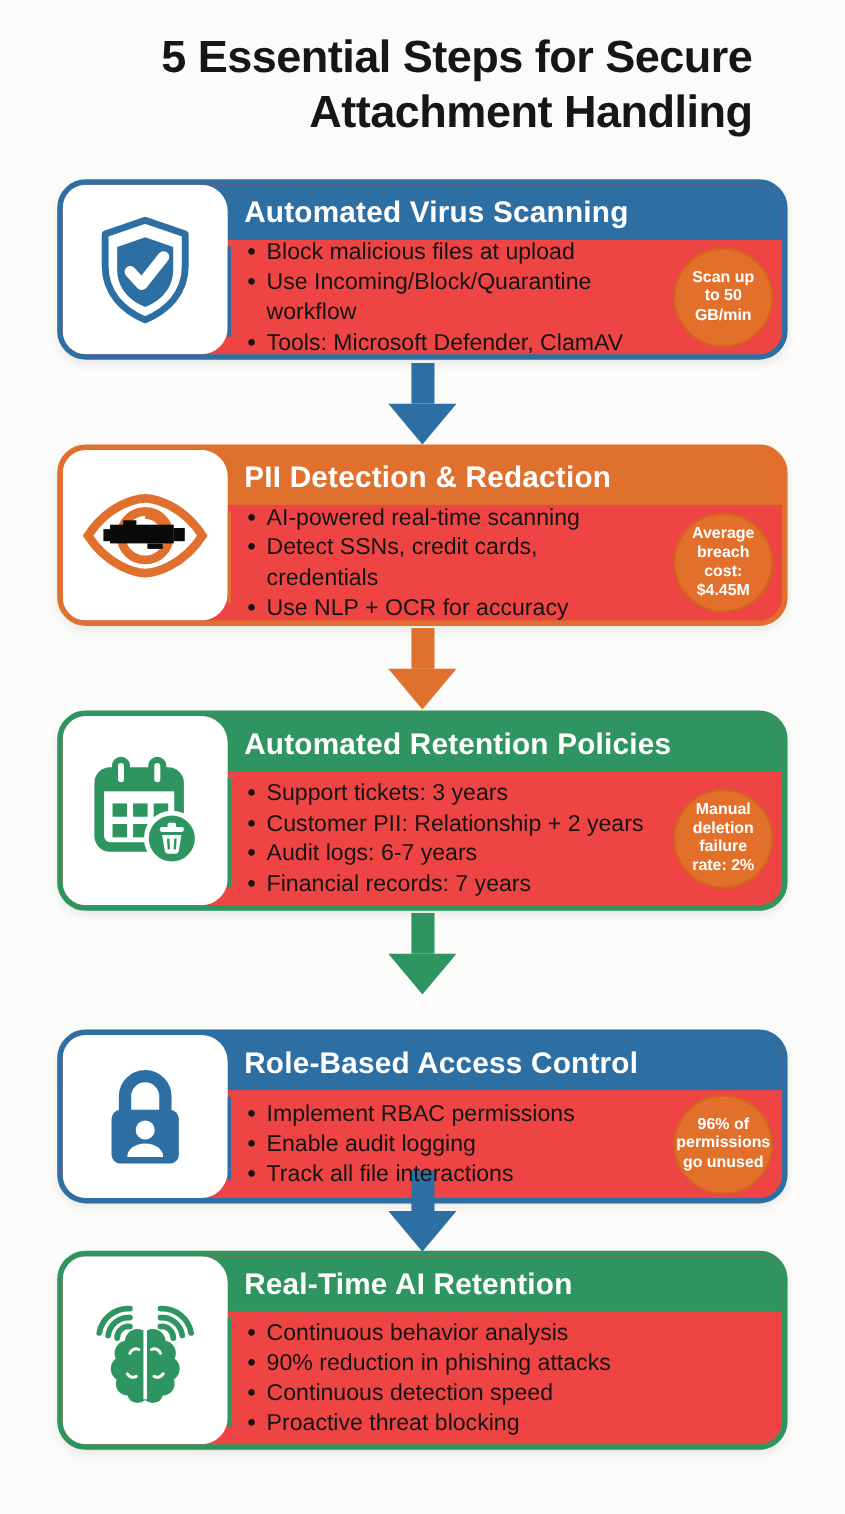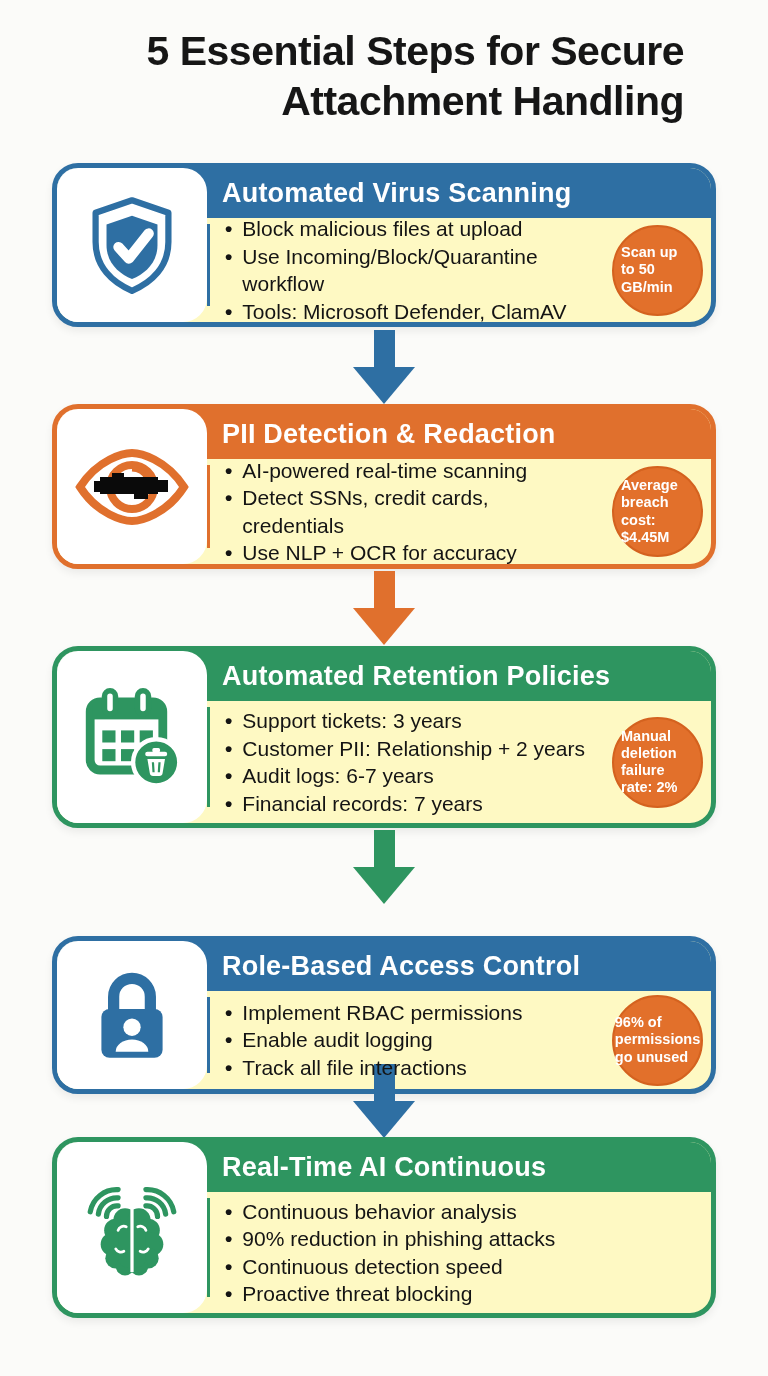--- a/index.html
+++ b/index.html
@@ -22,21 +22,21 @@
     font-weight: bold;
     line-height: 1.22;
     color: #161616;
     letter-spacing: -0.5px;
   }
 
   .card {
     position: absolute;
     left: 52px;
     width: 664px;
-    background: #fef9c3;
+    background: #ef4444;
     border: 5px solid var(--c);
     border-radius: 26px;
     overflow: hidden;
     box-shadow: 0 4px 8px rgba(0,0,0,0.07);
   }
   .card-header {
     position: absolute;
     top: 0; left: 0; right: 0;
     height: 50px;
     background: var(--c);
@@ -99,21 +99,21 @@
     border-radius: 50%;
     background: var(--badge);
     border: 2px solid #d4621f;
     color: #ffffff;
     font-size: 14.5px;
     font-weight: bold;
     line-height: 1.18;
     display: flex;
     align-items: center;
     justify-content: center;
-    text-align: left;
+    text-align: center;
     padding: 7px;
     z-index: 3;
   }
   .arrow {
     position: absolute;
     left: 0; width: 100%;
     display: flex;
     flex-direction: column;
     align-items: center;
     z-index: 0;
@@ -256,21 +256,21 @@
     <div class="badge">96% of permissions go unused</div>
   </div>
 
   <div class="arrow" style="top: 1064px; --c: #2E6FA3;">
     <div class="shaft"></div>
       <div class="head"></div>
   </div>
 
   <div class="card" style="top: 1137px; height: 181px; --c: #2E9560; --badge: #E2702B;">
     <div class="card-header">
-      <span>Real-Time AI Continuous</span>
+      <span>Real-Time AI Retention</span>
     </div>
     <div class="icon-panel">
       <svg class="icon-svg" width="116" height="116" viewBox="0 0 100 100">
         <g fill="none" stroke="currentColor" stroke-width="4.5" stroke-linecap="round">
           <path d="M28 40 A9 9 0 0 1 38 31"></path>
           <path d="M21 38 A16 16 0 0 1 38 24"></path>
           <path d="M14 36 A23 23 0 0 1 38 17"></path>
           <path d="M72 40 A9 9 0 0 0 62 31"></path>
           <path d="M79 38 A16 16 0 0 0 62 24"></path>
           <path d="M86 36 A23 23 0 0 0 62 17"></path>

